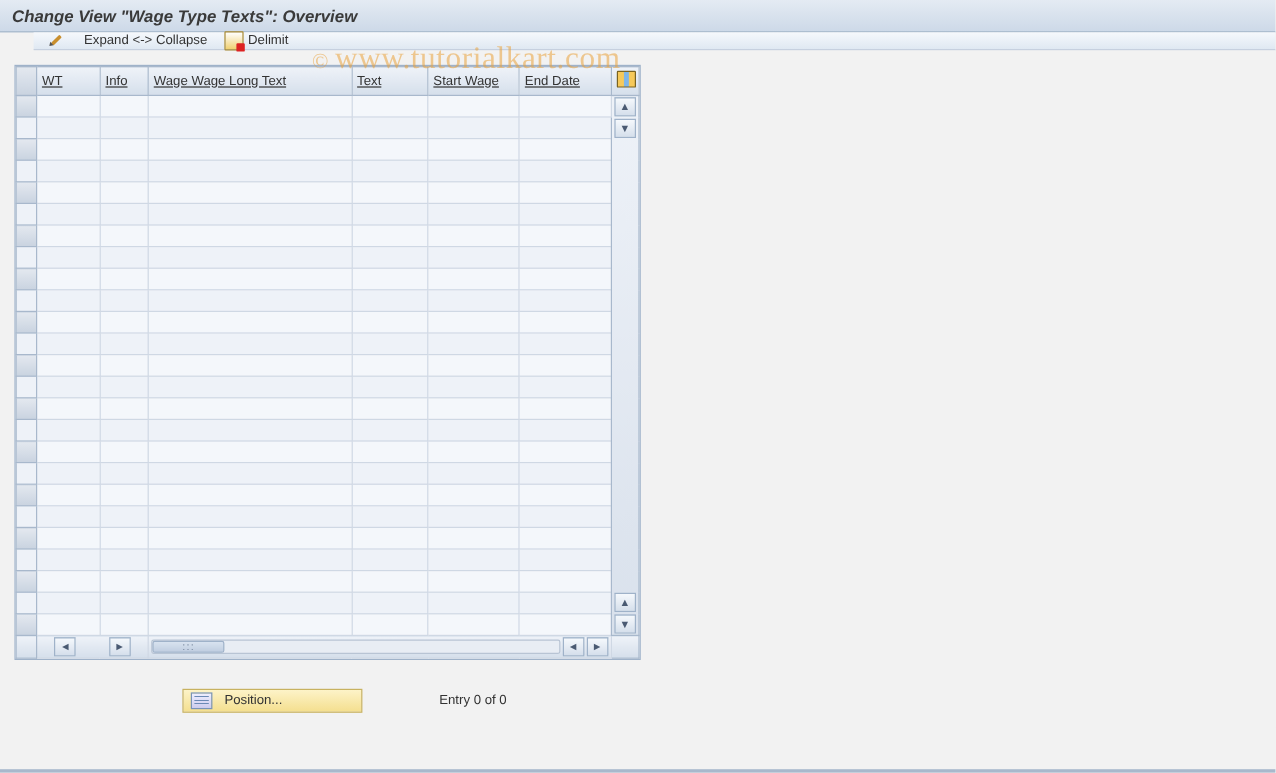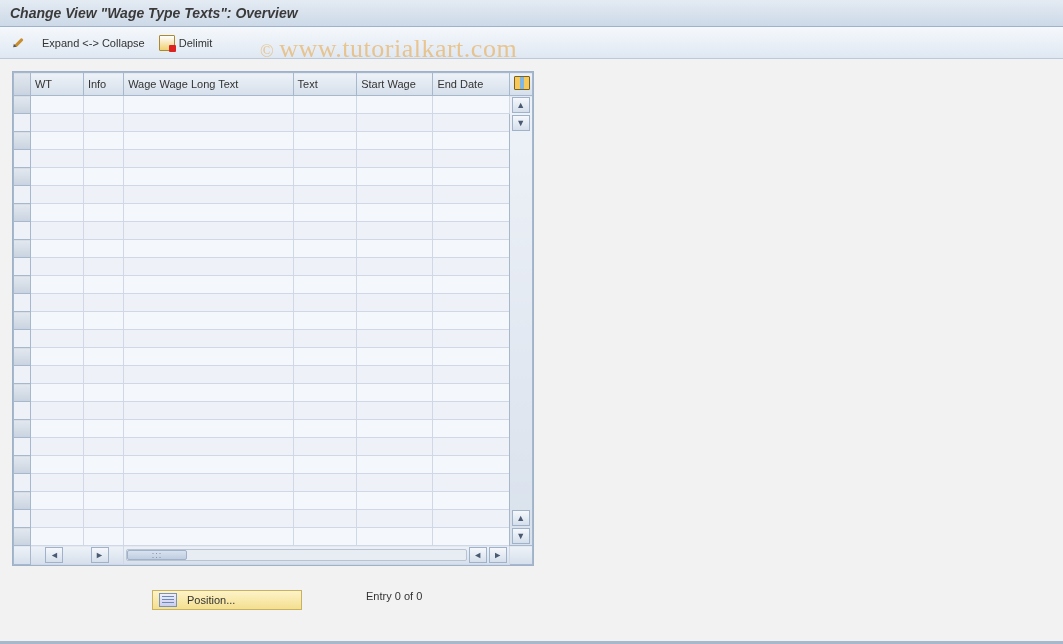--- a/index.html
+++ b/index.html
@@ -23,21 +23,22 @@
     font-size: 14px;
     color: #3a3a3a;
   }
   .toolbar {
     background: linear-gradient(#f5f8fc, #dfe8f2);
     border-bottom: 1px solid #bcc9da;
     padding: 4px 8px;
     display: flex;
     align-items: center;
     gap: 6px;
-    height: 32px;
+    height: 15px;
+    margin-left: 28px;
   }
   .tool-btn {
     display: inline-flex;
     align-items: center;
     gap: 4px;
     padding: 2px 4px;
     cursor: pointer;
   }
   .icon-pencil {
     width:16px;height:16px;
@@ -110,20 +111,21 @@
   .grid th {
     background:linear-gradient(#eef2f8,#d5dfeb);
     border:1px solid #a8b8cc;
     font-weight:normal;
     font-size:11px;
     color:#333;
     padding:3px 4px;
     text-align:left;
     height:20px;
     overflow:hidden;
+    text-decoration:underline;
   }
   .grid th.rowsel-h { width:16px; background:linear-gradient(#e3e8ef,#c9d3e0);}
   .grid th.config-h { width:22px; text-align:center;}
   .grid td {
     border:1px solid #cfd8e4;
     height:18px;
     padding:0;
     background:#f4f7fb;
   }
   .grid tr:nth-child(even) td { background:#eef2f8; }
@@ -181,21 +183,21 @@
     position:absolute;left:0;top:0;height:100%;width:60px;
     background:linear-gradient(#d8e2ef,#c0cee0);
     border:1px solid #9fb2c9;
     border-radius:2px;
     display:flex;align-items:center;justify-content:center;
     color:#7a8aa0;font-size:9px;letter-spacing:1px;
   }
   .footer-row{
     margin-top:24px;
     display:flex;
-    align-items:flex-start;
+    align-items:center;
     gap:40px;
     padding-left:140px;
   }
   .position-btn{
     display:inline-flex;
     align-items:center;
     gap:10px;
     background:linear-gradient(#fdf3c8,#f4df8f);
     border:1px solid #c8b260;
     padding:2px 40px 2px 6px;

